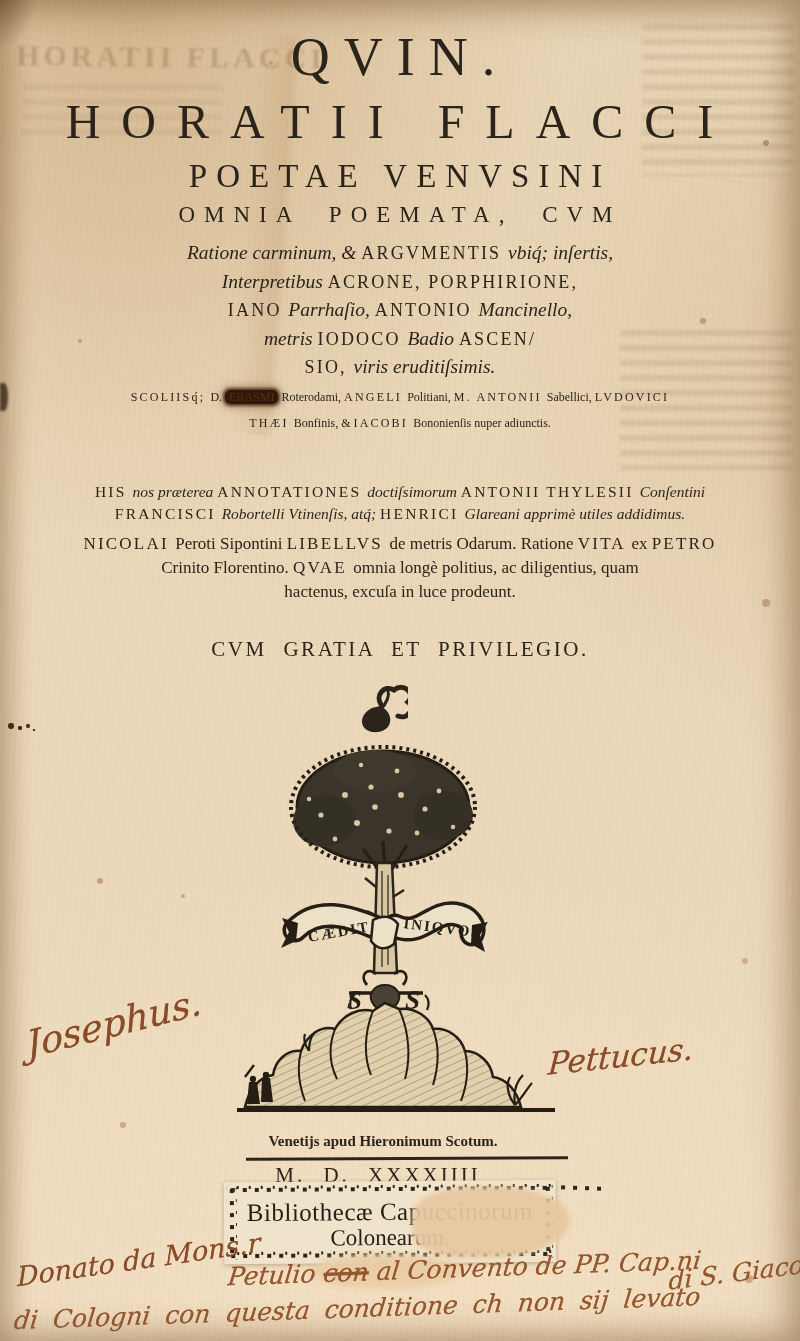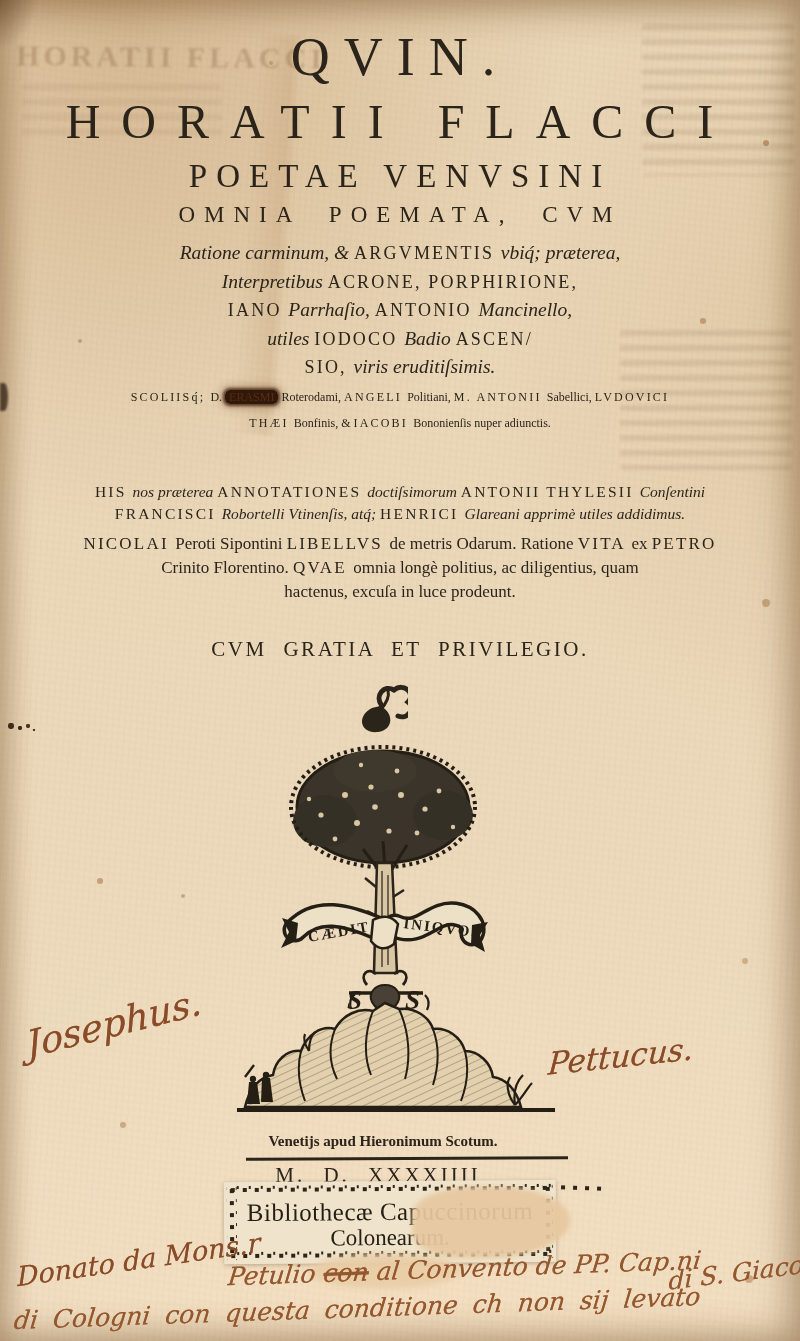--- a/index.html
+++ b/index.html
@@ -109,24 +109,24 @@
   <div class="abs ghost-lines g1"></div>
   <div class="abs ghost-lines g2"></div>
   <div class="abs ghost-lines g3"></div>
 
   <div class="abs ctr t1">QVIN.</div>
   <div class="abs ctr t2">HORATII FLACCI</div>
   <div class="abs ctr t3">POETAE VENVSINI</div>
   <div class="abs ctr t4">OMNIA POEMATA, CVM</div>
 
   <div class="para byline">
-    <div class="line"><span class="seg-i">Ratione carminum, &amp; </span><span class="seg-c">ARGVMENTIS </span><span class="seg-i">vbiq́; præterea,</span></div>
+    <div class="line"><span class="seg-i">Ratione carminum, &amp; </span><span class="seg-c">ARGVMENTIS </span><span class="seg-i">vbiq́; inſertis,</span></div>
     <div class="line"><span class="seg-i">Interpretibus </span><span class="seg-c">ACRONE, PORPHIRIONE,</span></div>
     <div class="line"><span class="seg-c">IANO </span><span class="seg-i">Parrhaſio, </span><span class="seg-c">ANTONIO </span><span class="seg-i">Mancinello,</span></div>
-    <div class="line"><span class="seg-i">utiles </span><span class="seg-c">IODOCO </span><span class="seg-i">Badio </span><span class="seg-c">ASCEN/</span></div>
+    <div class="line"><span class="seg-i">metris </span><span class="seg-c">IODOCO </span><span class="seg-i">Badio </span><span class="seg-c">ASCEN/</span></div>
     <div class="line"><span class="seg-c">SIO, </span><span class="seg-i">viris eruditiſsimis.</span></div>
   </div>
 
   <div class="para scholia">
     <div class="line"><span class="seg-c">SCOLIISq́; </span><span class="seg-r">D. </span><span class="seg-x">ERASMI</span><span class="seg-r"> Roterodami, </span><span class="seg-c">ANGELI </span><span class="seg-r">Politiani, </span><span class="seg-c">M. ANTONII </span><span class="seg-r">Sabellici, </span><span class="seg-c">LVDOVICI</span></div>
     <div class="line"><span class="seg-c">THÆI </span><span class="seg-r">Bonfinis, &amp; </span><span class="seg-c">IACOBI </span><span class="seg-r">Bononienſis nuper adiunctis.</span></div>
   </div>
 
   <div class="para annot">
     <div class="line"><span class="seg-c">HIS </span><span class="seg-i">nos præterea </span><span class="seg-c">ANNOTATIONES </span><span class="seg-i">doctiſsimorum </span><span class="seg-c">ANTONII THYLESII </span><span class="seg-i">Conſentini</span></div>

